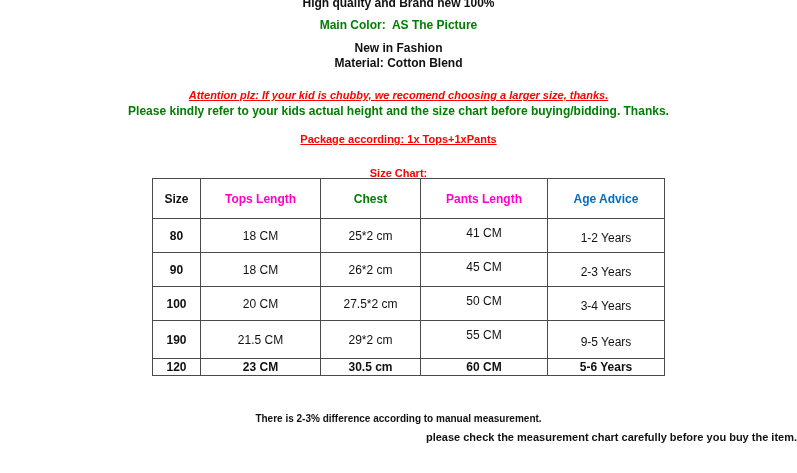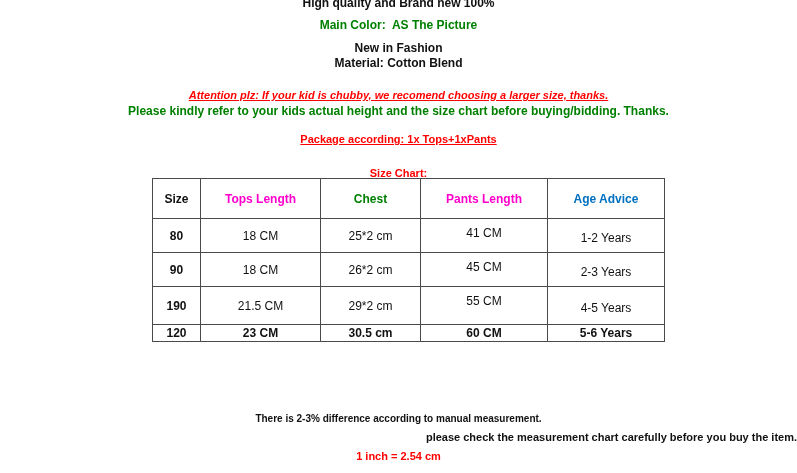--- a/index.html
+++ b/index.html
@@ -110,34 +110,40 @@
         <td>41 CM</td>
         <td>1-2 Years</td>
       </tr>
       <tr class="r1">
         <td class="size-col">90</td>
         <td>18 CM</td>
         <td>26*2 cm</td>
         <td>45 CM</td>
         <td>2-3 Years</td>
       </tr>
+      <tr class="r2">
+        <td class="size-col">100</td>
+        <td>20 CM</td>
+        <td>27.5*2 cm</td>
+        <td>50 CM</td>
+        <td>3-4 Years</td>
+      </tr>
       <tr class="r3">
         <td class="size-col">190</td>
         <td>21.5 CM</td>
         <td>29*2 cm</td>
         <td>55 CM</td>
-        <td>4-5 Years</td>
+        <td>9-5 Years</td>
       </tr>
       <tr class="r4">
         <td class="size-col">120</td>
         <td>23 CM</td>
         <td>30.5 cm</td>
         <td>60 CM</td>
         <td>5-6 Years</td>
       </tr>
     </tbody>
   </table>
 
   <div class="line l-note1">There is 2-3% difference according to manual measurement.</div>
   <div class="line l-note2">please check the measurement chart carefully before you buy the item.</div>
-  <div class="line l-inch">1 inch = 2.54 cm</div>
 
 </div>
 
 </body></html>

